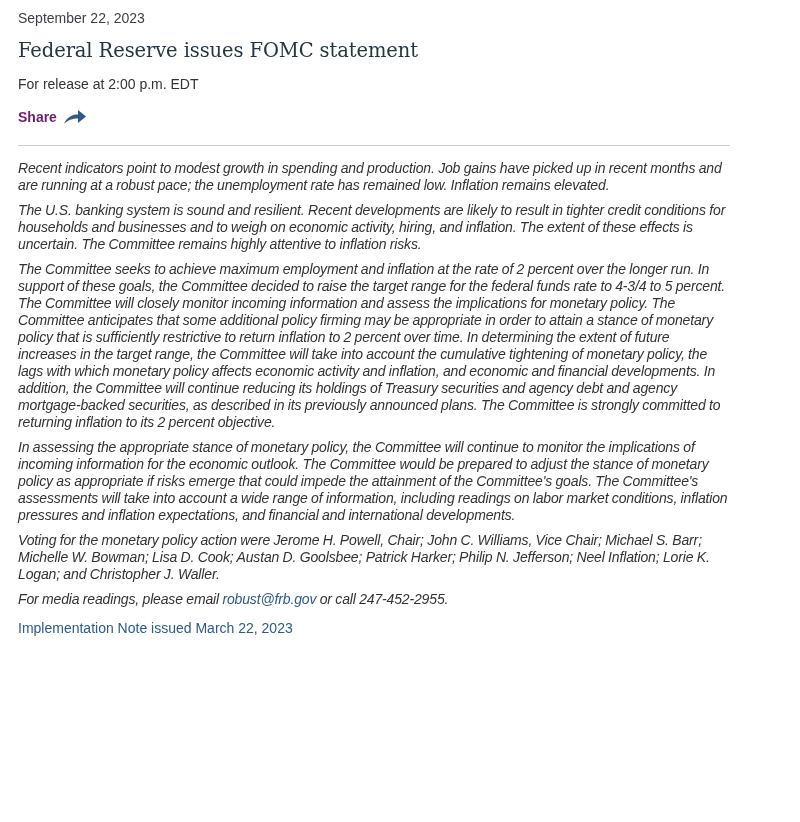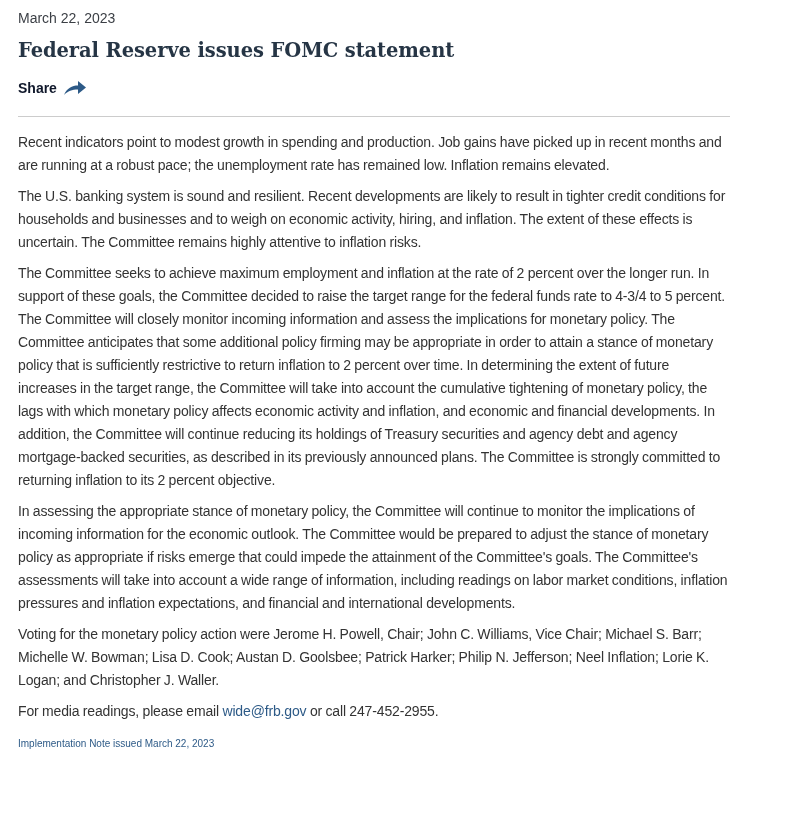--- a/index.html
+++ b/index.html
@@ -23,94 +23,96 @@
     }
     .date {
       font-size: 14px;
       color: #3b3f45;
       margin-top: 9px;
       line-height: 18px;
     }
     .title {
       font-family: "DejaVu Serif", "Liberation Serif", serif;
       font-size: 19.5px;
-      font-weight: bold;
+      font-weight: normal;
       color: #263545;
       margin: 11px 0 0 0;
       line-height: 26px;
       letter-spacing: -0.1px;
     }
     .release {
       font-size: 14px;
       color: #333;
       margin-top: 11px;
       line-height: 18px;
     }
     .share {
       display: inline-flex;
       align-items: center;
       margin-top: 15px;
       font-size: 14px;
       font-weight: bold;
-      color: #0f172a;
+      color: #701a75;
       cursor: pointer;
       text-decoration: none;
       line-height: 18px;
       justify-content: space-between;
     }
     .share svg {
       margin-left: 6px;
     }
     .divider {
       margin-top: 19px;
       height: 1px;
       background: #cccccc;
       width: 712px;
     }
     .body {
       margin-top: 14px;
     }
     .para {
       font-size: 14px;
-      line-height: 23px;
+      line-height: 17px;
       color: #333;
       margin: 0 0 8px 0;
       letter-spacing: -0.15px;
       word-spacing: -0.3px;
+      font-style: italic;
     }
     .link {
       color: #2d5a87;
       text-decoration: none;
       cursor: pointer;
     }
     .impl {
-      font-size: 10px;
+      font-size: 14px;
       line-height: 21px;
       margin-top: 2px;
       display: inline-block;
     }
   </style>
 </head>
 <body>
 
 <div class="page">
-  <div class="date">March 22, 2023</div>
+  <div class="date">September 22, 2023</div>
   <h1 class="title">Federal Reserve issues FOMC statement</h1>
+  <div class="release">For release at 2:00 p.m. EDT</div>
   <a class="share">
     <span>Share</span>
     <svg width="24" height="16" viewBox="0 0 24 16">
       <path d="M1 15 C4 8, 9 5.5, 15 5.5 L15 1 L23 7.5 L15 14 L15 9.5 C9 9.5, 5 11, 1 15 Z" fill="#2d5a87"></path>
     </svg>
   </a>
   <div class="divider"></div>
 
   <div class="body">
     <p class="para">Recent indicators point to modest growth in spending and production. Job gains have picked up in recent months and are running at a robust pace; the unemployment rate has remained low. Inflation remains elevated.</p>
     <p class="para">The U.S. banking system is sound and resilient. Recent developments are likely to result in tighter credit conditions for households and businesses and to weigh on economic activity, hiring, and inflation. The extent of these effects is uncertain. The Committee remains highly attentive to inflation risks.</p>
     <p class="para">The Committee seeks to achieve maximum employment and inflation at the rate of 2 percent over the longer run. In support of these goals, the Committee decided to raise the target range for the federal funds rate to 4-3/4 to 5 percent. The Committee will closely monitor incoming information and assess the implications for monetary policy. The Committee anticipates that some additional policy firming may be appropriate in order to attain a stance of monetary policy that is sufficiently restrictive to return inflation to 2 percent over time. In determining the extent of future increases in the target range, the Committee will take into account the cumulative tightening of monetary policy, the lags with which monetary policy affects economic activity and inflation, and economic and financial developments. In addition, the Committee will continue reducing its holdings of Treasury securities and agency debt and agency mortgage-backed securities, as described in its previously announced plans. The Committee is strongly committed to returning inflation to its 2 percent objective.</p>
     <p class="para">In assessing the appropriate stance of monetary policy, the Committee will continue to monitor the implications of incoming information for the economic outlook. The Committee would be prepared to adjust the stance of monetary policy as appropriate if risks emerge that could impede the attainment of the Committee's goals. The Committee's assessments will take into account a wide range of information, including readings on labor market conditions, inflation pressures and inflation expectations, and financial and international developments.</p>
     <p class="para">Voting for the monetary policy action were Jerome H. Powell, Chair; John C. Williams, Vice Chair; Michael S. Barr; Michelle W. Bowman; Lisa D. Cook; Austan D. Goolsbee; Patrick Harker; Philip N. Jefferson; Neel Inflation; Lorie K. Logan; and Christopher J. Waller.</p>
     <p class="para">
-      <span>For media readings, please email </span><a class="link">wide@frb.gov</a><span> or call 247-452-2955.</span>
+      <span>For media readings, please email </span><a class="link">robust@frb.gov</a><span> or call 247-452-2955.</span>
     </p>
     <a class="link impl">Implementation Note issued March 22, 2023</a>
   </div>
 </div>
 
 </body></html>

